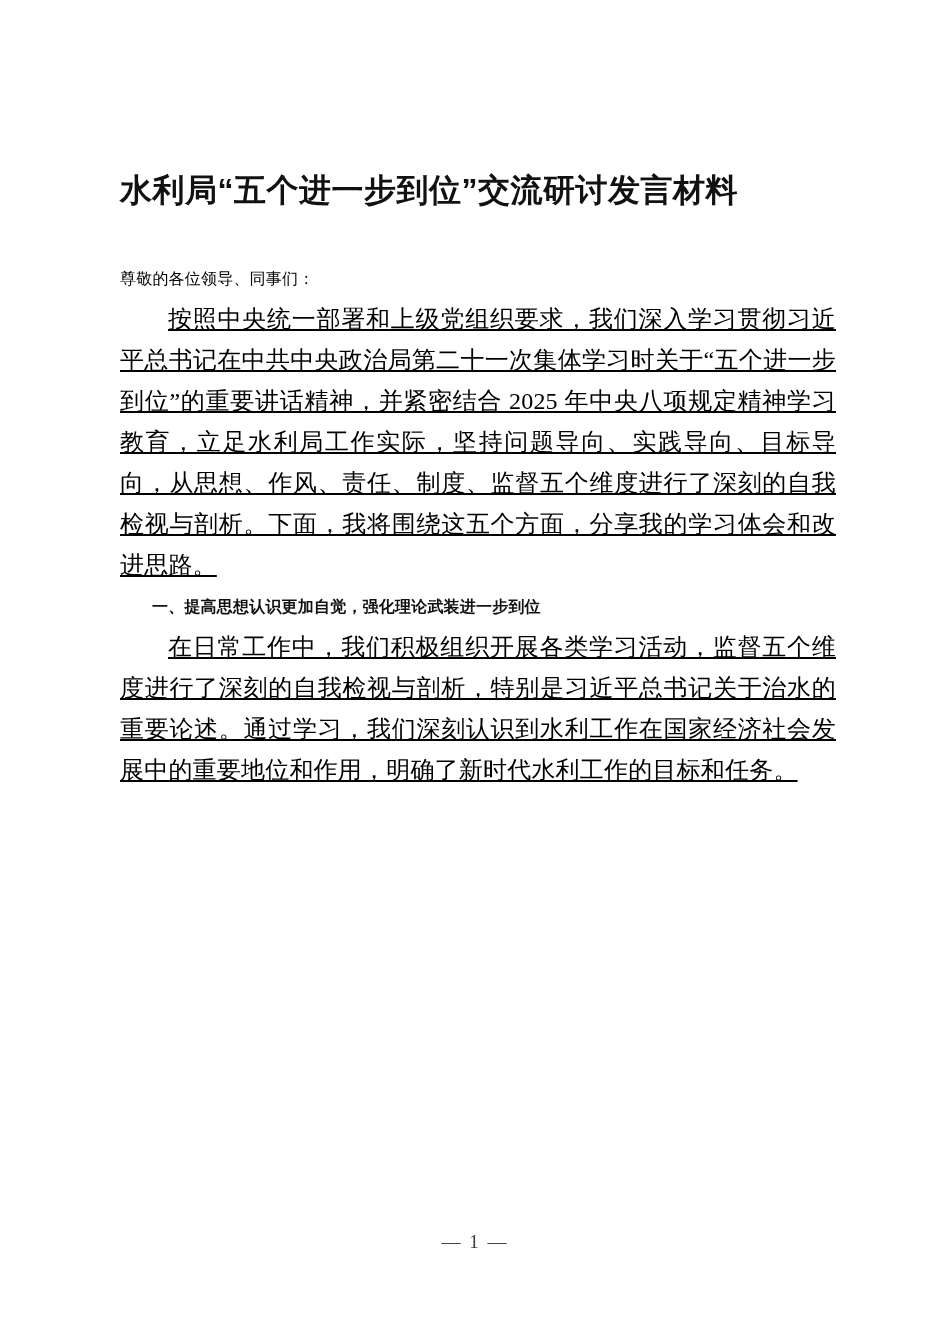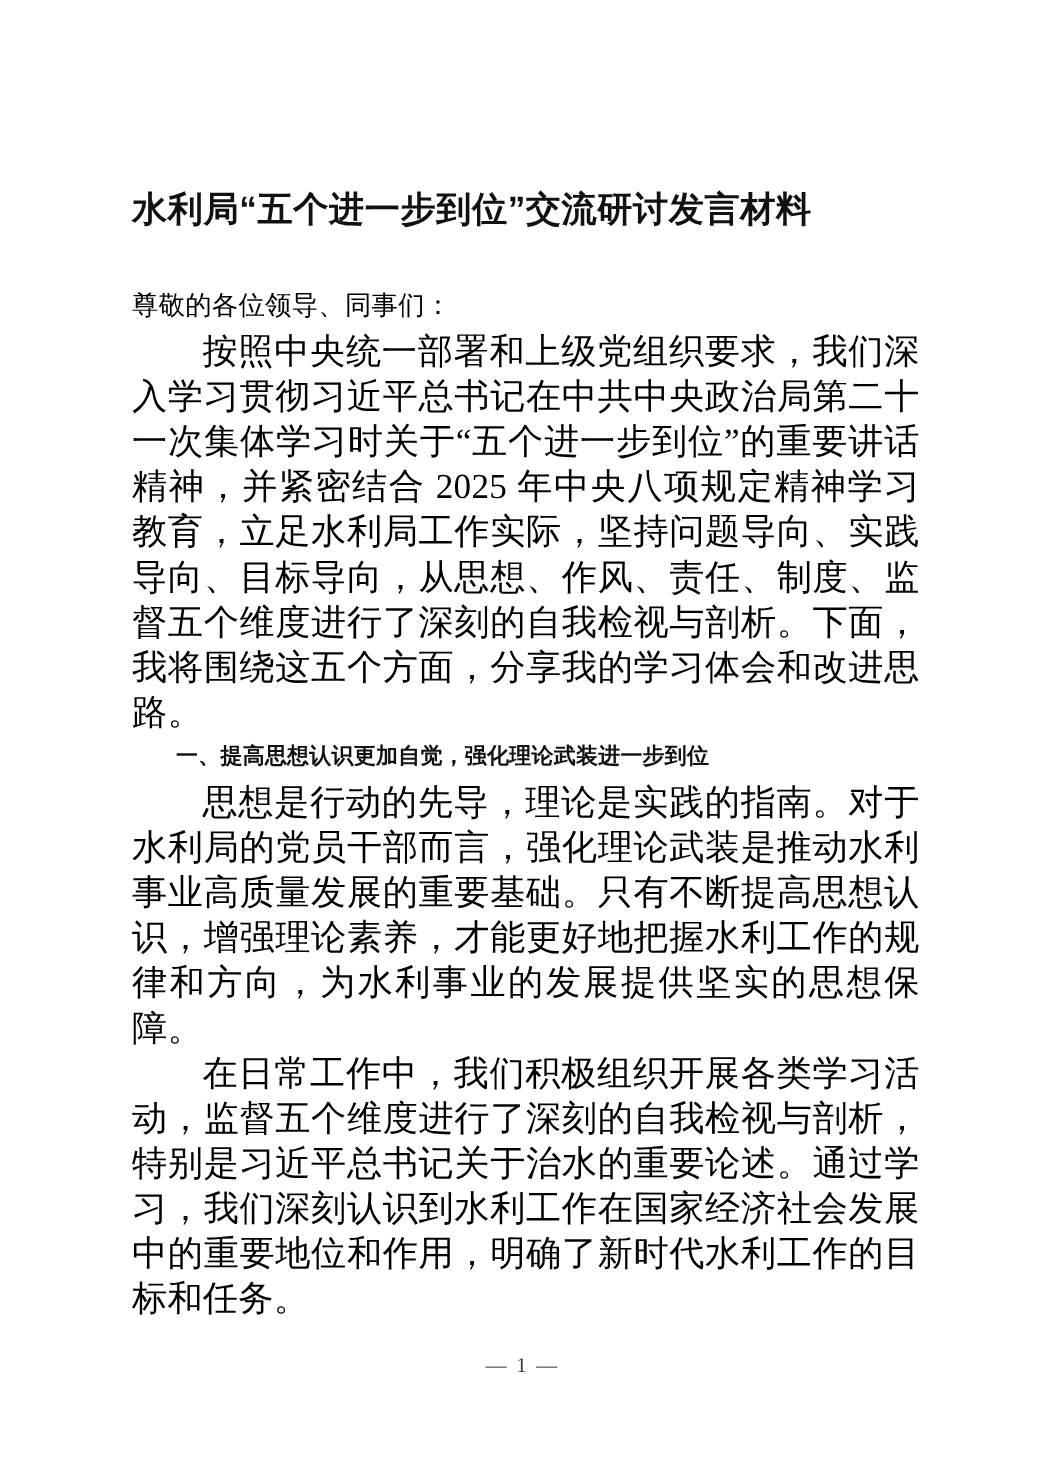--- a/index.html
+++ b/index.html
@@ -39,43 +39,44 @@
     line-height: 44px;
     letter-spacing: 0.5px;
     text-align: left;
     margin: 0;
     padding-top: 168px;
     color: #111111;
     white-space: nowrap;
   }
 
   .salutation {
-    font-size: 24px;
+    font-size: 16px;
     line-height: 41px;
     margin: 0;
     padding-top: 46px;
     text-align: justify;
     text-justify: inter-character;
     letter-spacing: 0.2px;
   }
 
   .body-para {
-    font-size: 32px;
+    font-size: 24px;
     line-height: 41px;
     margin: 0;
     text-indent: 2em;
     text-align: justify;
     text-justify: inter-character;
     letter-spacing: 0.2px;
+    text-decoration: underline;
   }
 
   .section-heading {
     font-family: "Liberation Sans", "DejaVu Sans", sans-serif;
     font-weight: bold;
-    font-size: 20px;
+    font-size: 16px;
     line-height: 41px;
     margin: 0;
     text-indent: 2em;
     text-align: left;
     letter-spacing: 0.2px;
     color: #111111;
   }
 
   .page-footer {
     position: absolute;
@@ -97,21 +98,20 @@
   <div class="content">
 
     <h1 class="doc-title">水利局“五个进一步到位”交流研讨发言材料</h1>
 
     <p class="salutation">尊敬的各位领导、同事们：</p>
 
     <p class="body-para">按照中央统一部署和上级党组织要求，我们深入学习贯彻习近平总书记在中共中央政治局第二十一次集体学习时关于“五个进一步到位”的重要讲话精神，并紧密结合 2025 年中央八项规定精神学习教育，立足水利局工作实际，坚持问题导向、实践导向、目标导向，从思想、作风、责任、制度、监督五个维度进行了深刻的自我检视与剖析。下面，我将围绕这五个方面，分享我的学习体会和改进思路。</p>
 
     <h2 class="section-heading">一、提高思想认识更加自觉，强化理论武装进一步到位</h2>
 
-    <p class="body-para">思想是行动的先导，理论是实践的指南。对于水利局的党员干部而言，强化理论武装是推动水利事业高质量发展的重要基础。只有不断提高思想认识，增强理论素养，才能更好地把握水利工作的规律和方向，为水利事业的发展提供坚实的思想保障。</p>
 
     <p class="body-para">在日常工作中，我们积极组织开展各类学习活动，监督五个维度进行了深刻的自我检视与剖析，特别是习近平总书记关于治水的重要论述。通过学习，我们深刻认识到水利工作在国家经济社会发展中的重要地位和作用，明确了新时代水利工作的目标和任务。</p>
 
 
   </div>
 
   <div class="page-footer">— 1 —</div>
 
 </div>
 

